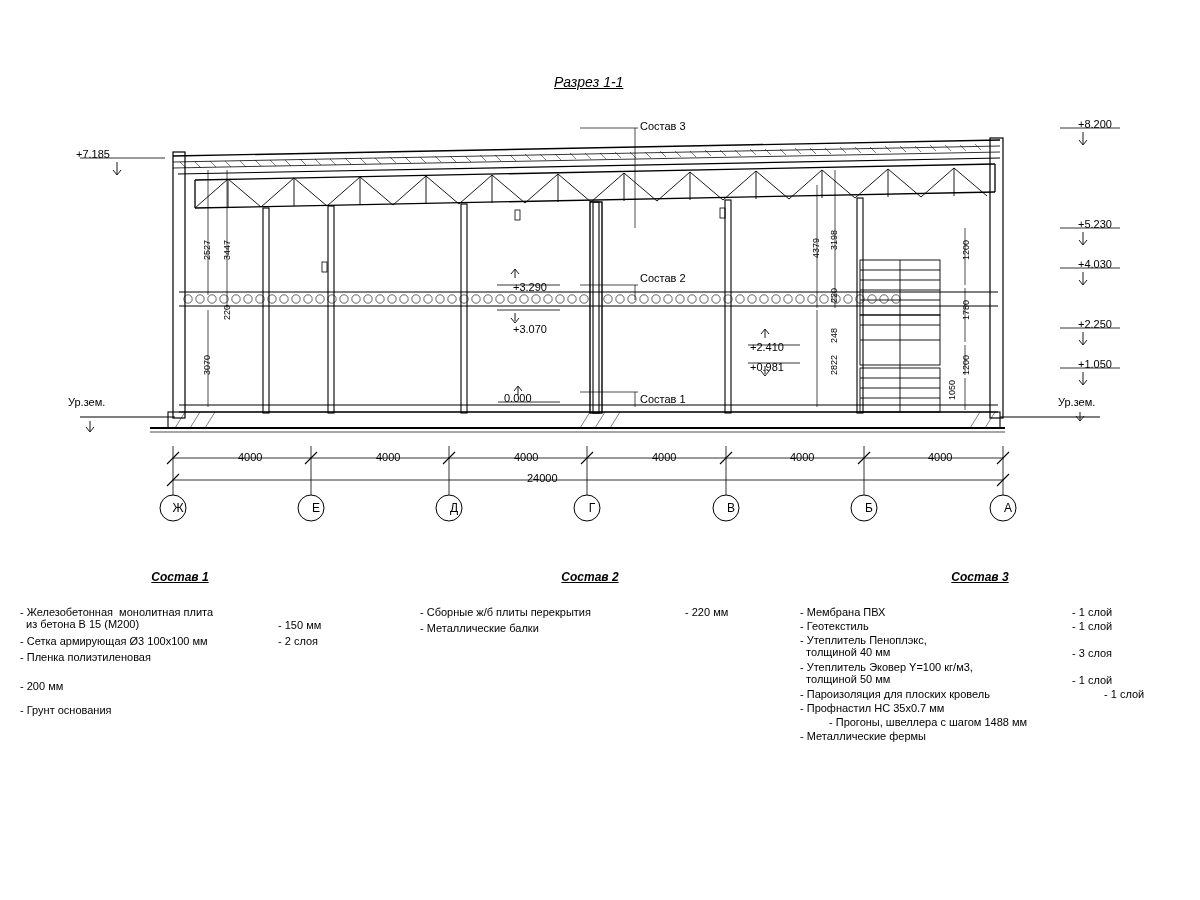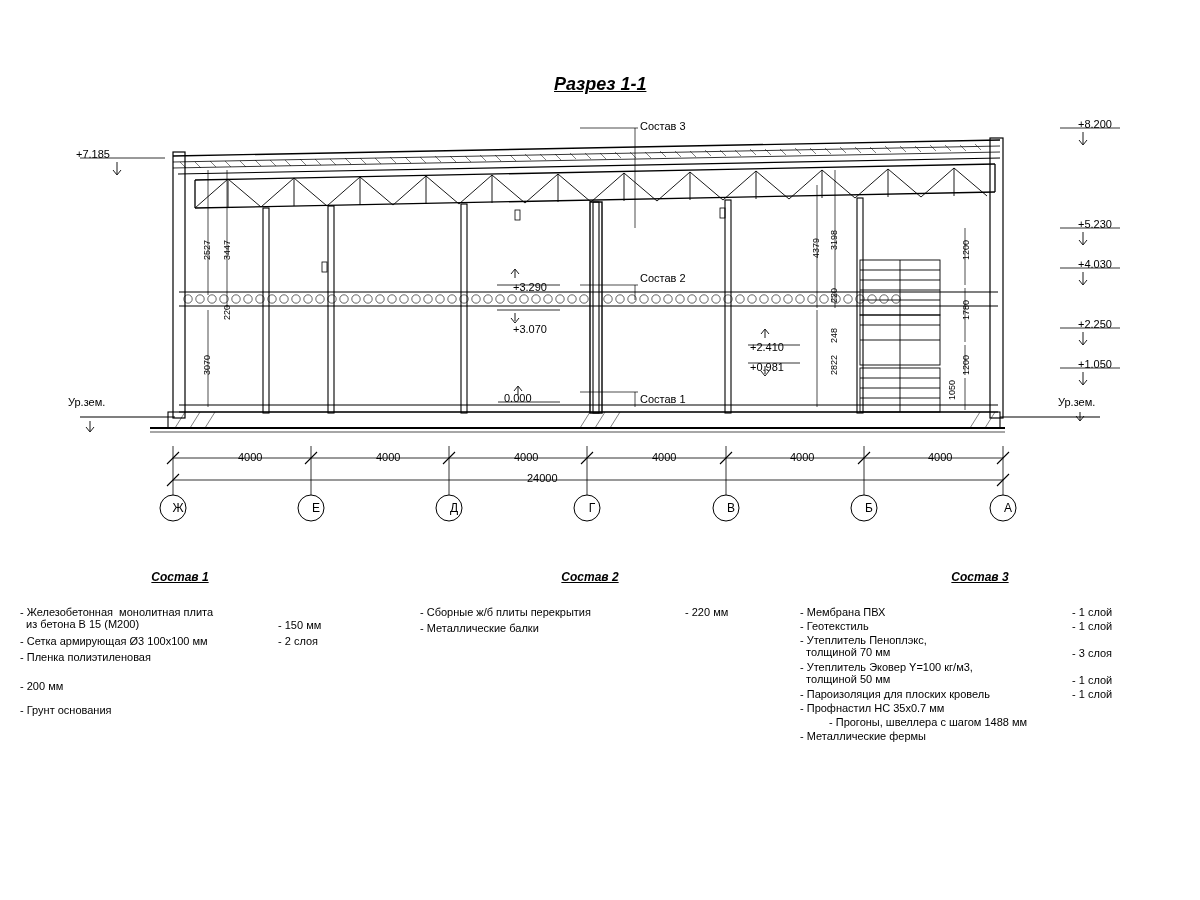--- a/index.html
+++ b/index.html
@@ -4,21 +4,21 @@
 <style>
   html,body{margin:0;padding:0;}
   body{
     width:1200px;height:900px;background:#ffffff;
     font-family:"Liberation Sans",sans-serif;
     color:#000;position:relative;overflow:hidden;
   }
   .stage{position:absolute;left:0;top:0;width:1200px;height:900px;}
   .abs{position:absolute;}
   .t{font-size:11px;line-height:1.25;white-space:pre;}
-  .title{font-size:18px;font-style:italic;font-weight:bold;text-decoration:underline;}
+  .title{font-size:14px;font-style:italic;font-weight:normal;text-decoration:underline;}
   .sect-title{font-size:12px;font-style:italic;font-weight:bold;text-decoration:underline;}
   .vert{writing-mode:vertical-rl;transform:rotate(180deg);font-size:9px;}
   .leg-row{display:flex;}
   .leg-item{font-size:11px;white-space:pre;}
   .leg-val{font-size:11px;white-space:pre;}
   svg{display:block;}
   .axis-circle{font-size:12px;}
 </style>
 </head>
 <body>
@@ -450,29 +450,29 @@
       <div class="leg-row">
         <div class="leg-item" style="width:272px;">- Мембрана ПВХ</div>
         <div class="leg-val">- 1 слой</div>
       </div>
       <div class="leg-row" style="margin-top:2px;">
         <div class="leg-item" style="width:272px;">- Геотекстиль</div>
         <div class="leg-val">- 1 слой</div>
       </div>
       <div class="leg-row" style="margin-top:2px;">
         <div class="leg-item" style="width:272px;">- Утеплитель Пеноплэкс,
-  толщиной 70 мм</div>
+  толщиной 40 мм</div>
         <div class="leg-val" style="padding-top:13px;">- 3 слоя</div>
       </div>
       <div class="leg-row" style="margin-top:2px;">
         <div class="leg-item" style="width:272px;">- Утеплитель Эковер Y=100 кг/м3,
   толщиной 50 мм</div>
         <div class="leg-val" style="padding-top:13px;">- 1 слой</div>
       </div>
-      <div class="leg-row" style="margin-top:2px;">
+      <div class="leg-row" style="margin-top:2px;gap:32px;">
         <div class="leg-item" style="width:272px;">- Пароизоляция для плоских кровель</div>
         <div class="leg-val">- 1 слой</div>
       </div>
       <div class="leg-row" style="margin-top:2px;">
         <div class="leg-item" style="width:272px;">- Профнастил НС 35х0.7 мм</div>
         <div class="leg-val"></div>
       </div>
       <div class="leg-row" style="margin-top:2px;">
         <div class="leg-item" style="width:272px;margin-left:29px;">- Прогоны, швеллера с шагом 1488 мм</div>
         <div class="leg-val"></div>

